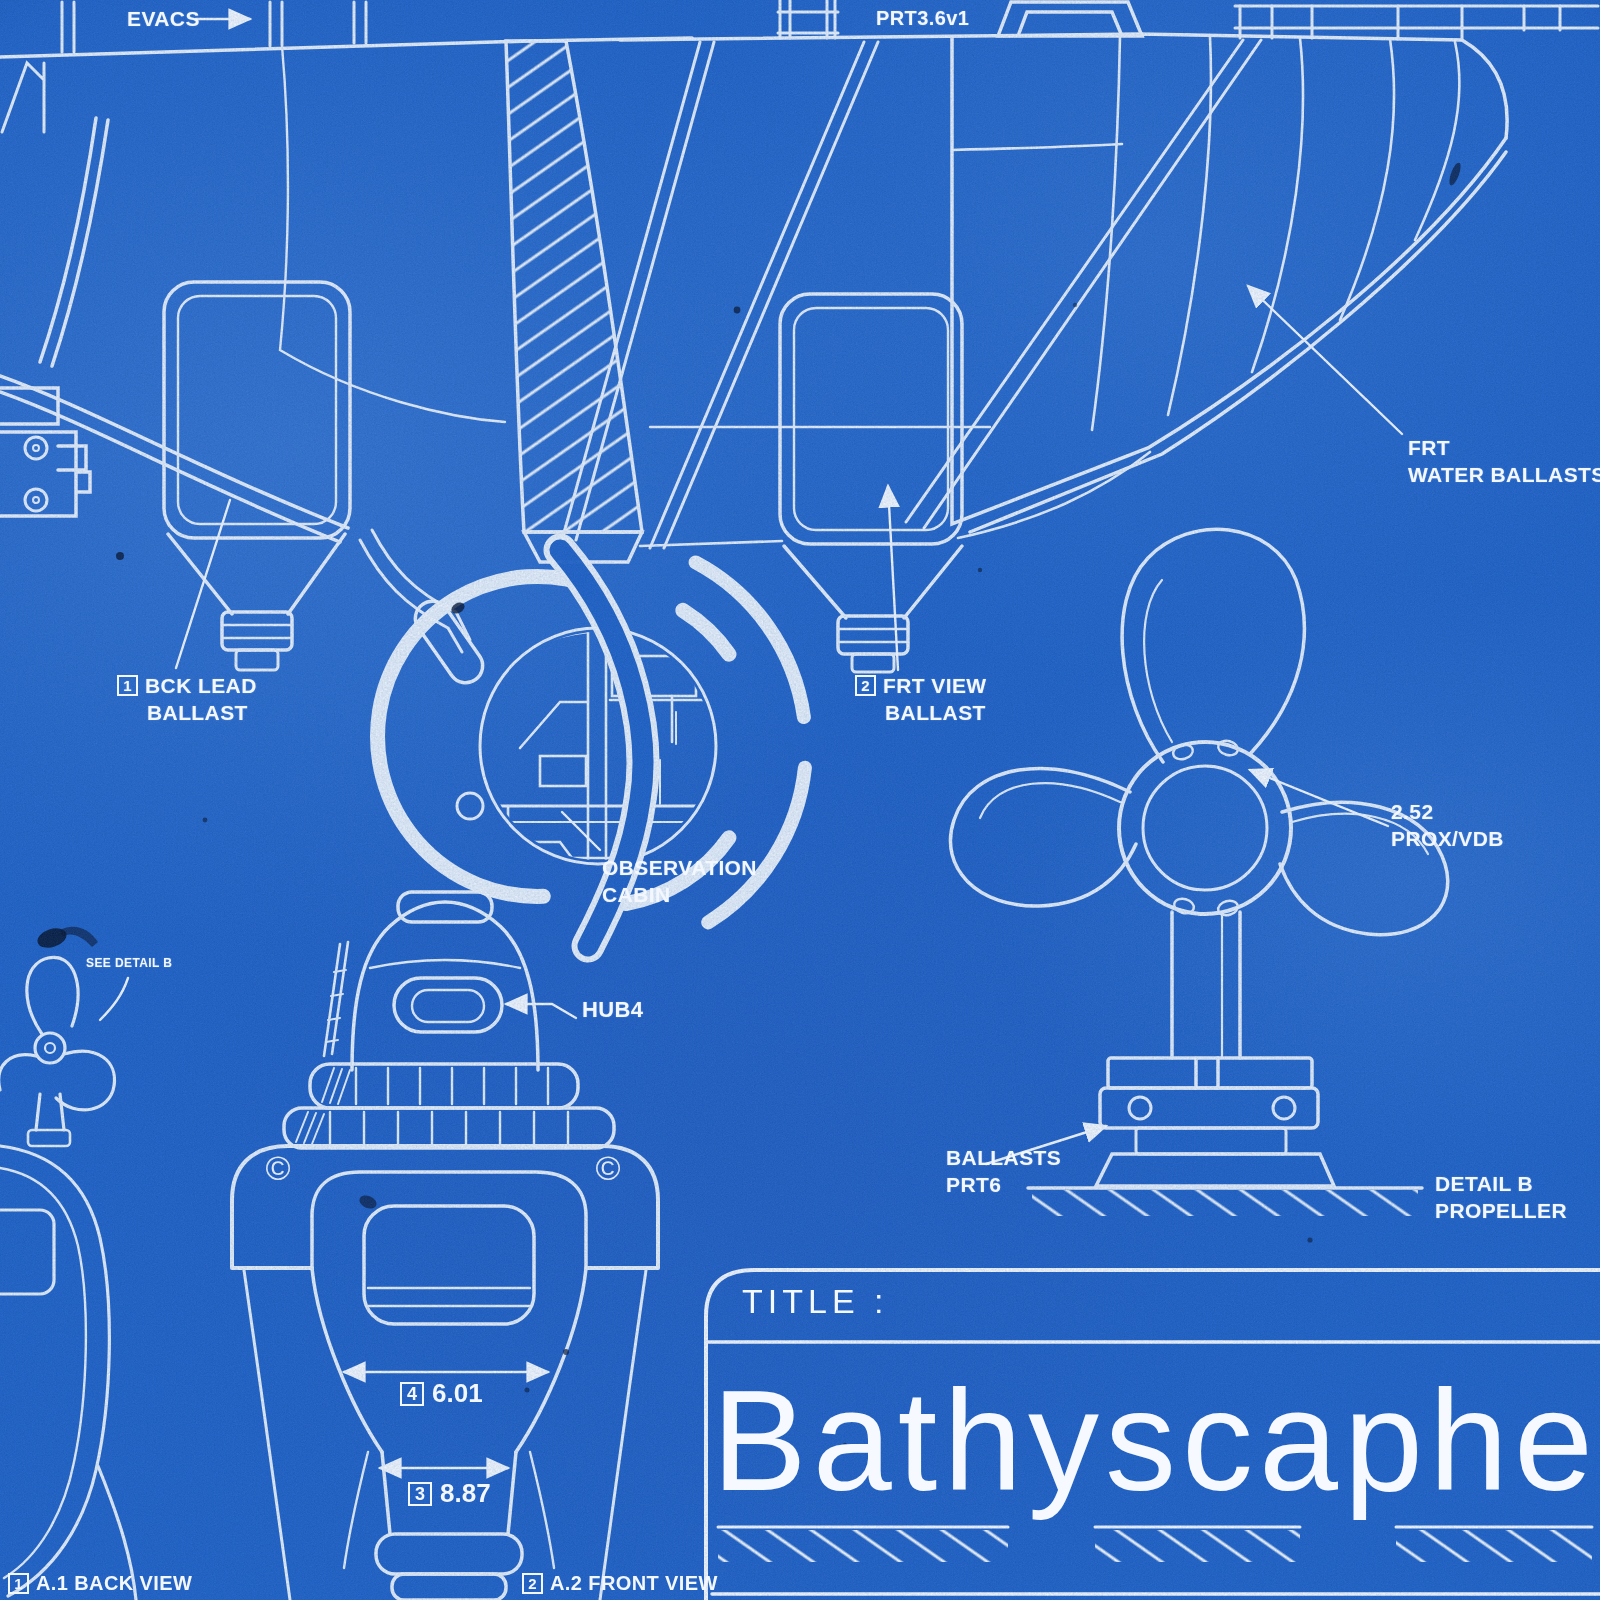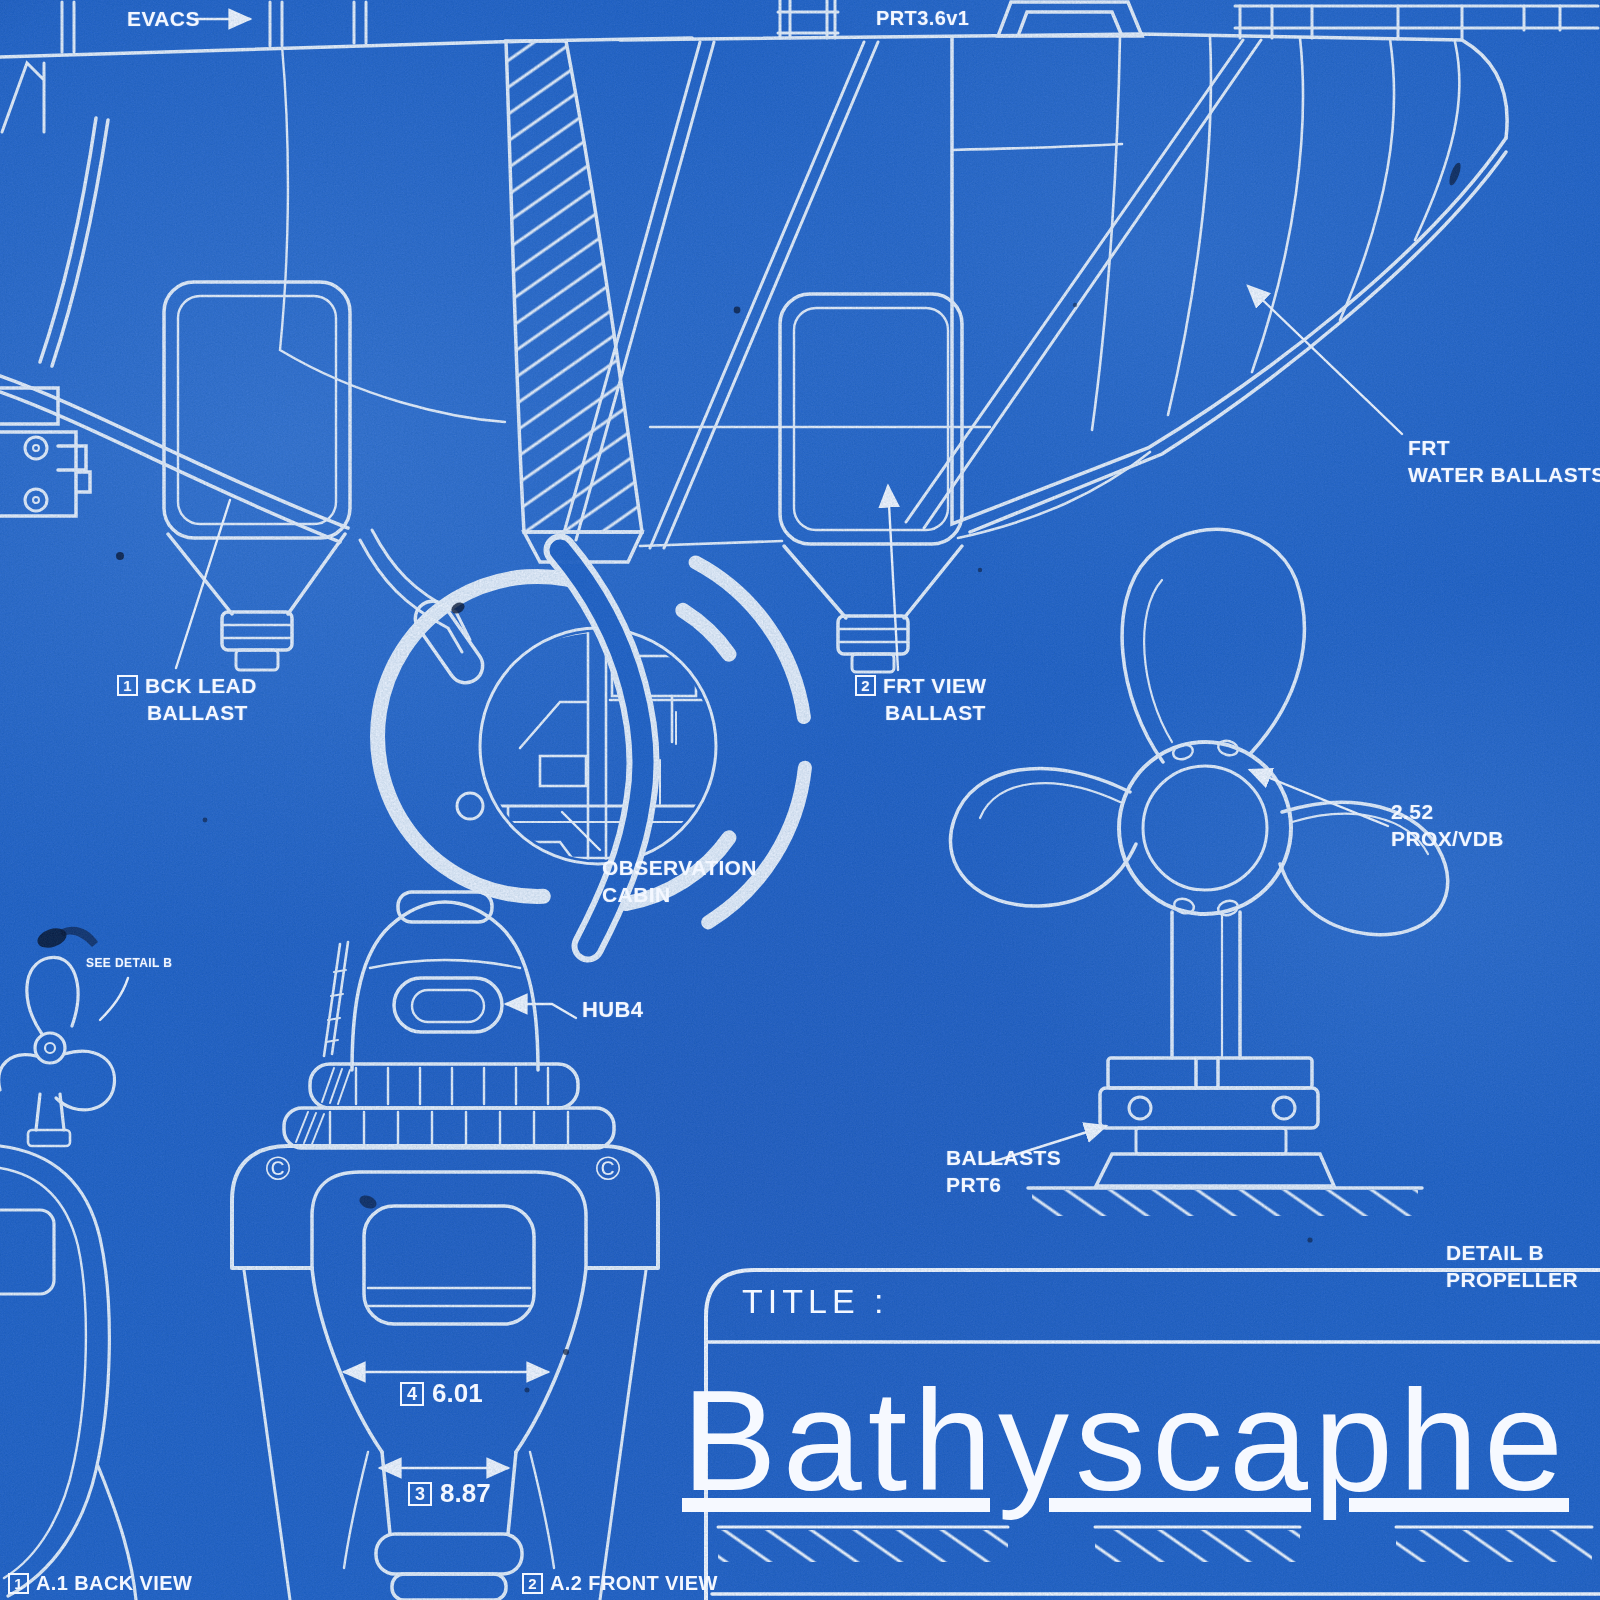--- a/index.html
+++ b/index.html
@@ -20,22 +20,22 @@
        border:2px solid #f3f7ff;text-align:center;font-size:15px;font-weight:600;
        vertical-align:2px;margin-right:7px;padding:0 2px;}
   .dim{position:absolute;display:flex;align-items:center;gap:8px;color:#f3f7ff;
        font:600 26px "Liberation Sans",sans-serif;}
   .dim .refbox{min-width:24px;height:24px;line-height:20px;font-size:18px;margin:0;}
   .viewlbl{position:absolute;display:flex;align-items:center;color:#f3f7ff;
        font:600 20px "Liberation Sans",sans-serif;letter-spacing:.4px;}
   #titleRow{position:absolute;left:742px;top:1282px;display:flex;align-items:baseline;gap:24px;color:#f4f8ff;}
   #titleLabel{font:400 34px "Liberation Sans",sans-serif;letter-spacing:5px;}
   #titleValue{font:400 61px "Liberation Sans",sans-serif;letter-spacing:1px;}
-  #bigName{position:absolute;left:682px;top:1366px;color:#f6f9ff;
-       font:400 142px/150px "Liberation Sans",sans-serif;letter-spacing:6px;white-space:nowrap;text-decoration:underline;}
+  #bigName{position:absolute;left:712px;top:1366px;color:#f6f9ff;
+       font:400 142px/150px "Liberation Sans",sans-serif;letter-spacing:6px;white-space:nowrap;}
 </style>
 </head>
 <body>
 
 <div id="canvas">
 
 <svg viewBox="0 0 1600 1600" width="1600" height="1600">
   <defs>
     <marker id="ah" markerWidth="11" markerHeight="9" refX="9" refY="4.5" orient="auto">
       <path d="M0,0 L10,4.5 L0,9 Z" fill="#f3f7ff"></path>
@@ -294,21 +294,21 @@
     <span class="ln"></span>
     <span class="ln">2.52</span>
     <span class="ln">PROX/VDB</span>
   </div>
 
   <div class="lbl" style="left:946px;top:1144px;">
     <span class="ln">BALLASTS</span>
     <span class="ln">PRT6</span>
   </div>
 
-  <div class="lbl" style="left:1435px;top:1239px;margin-left:11px;">
+  <div class="lbl" style="left:1435px;top:1170px;">
     <span class="ln">DETAIL B</span>
     <span class="ln">PROPELLER</span>
   </div>
 
   <div class="lbl" style="left:86px;top:950px;font-size:12px;">SEE DETAIL B</div>
 
   <div class="lbl" style="left:582px;top:996px;font-size:22px;">HUB4</div>
 
   <div class="dim" style="left:400px;top:1378px;">
     <span class="refbox">4</span>

